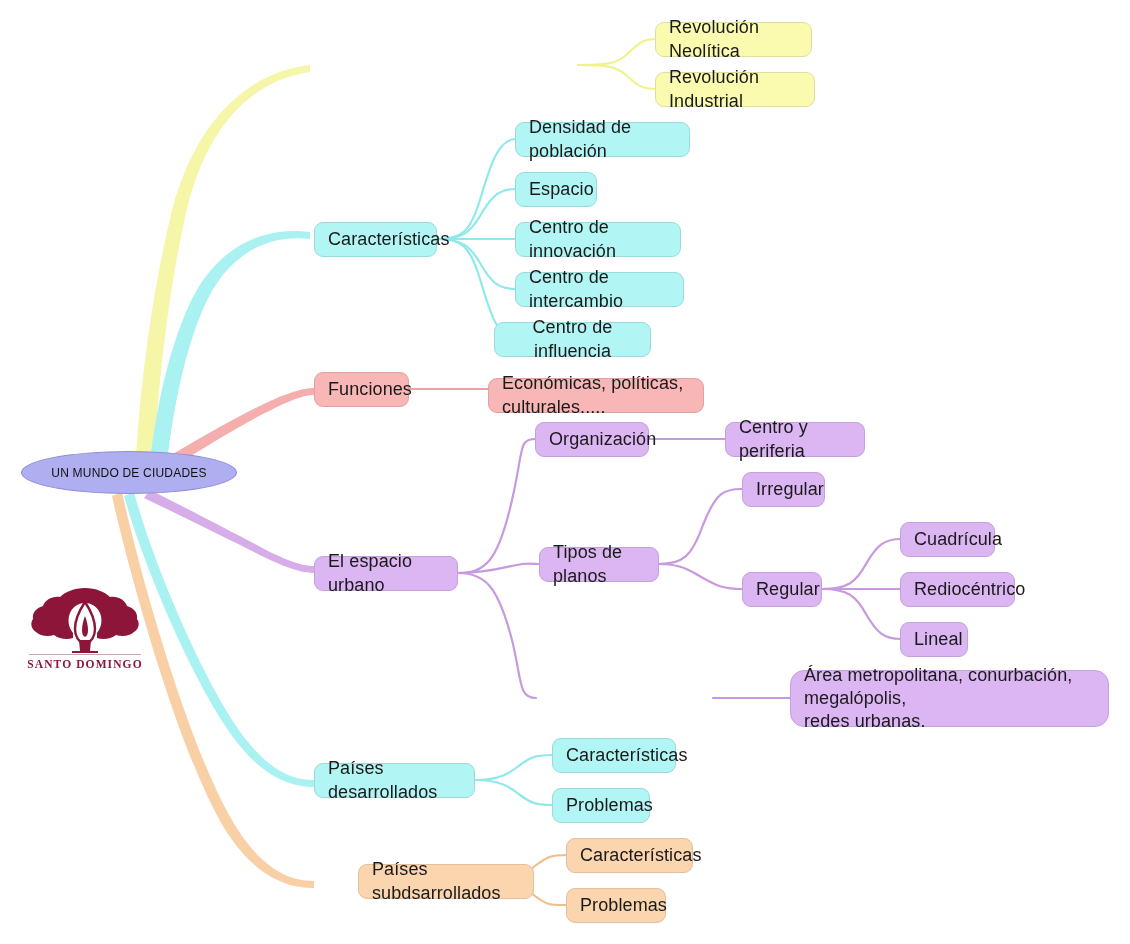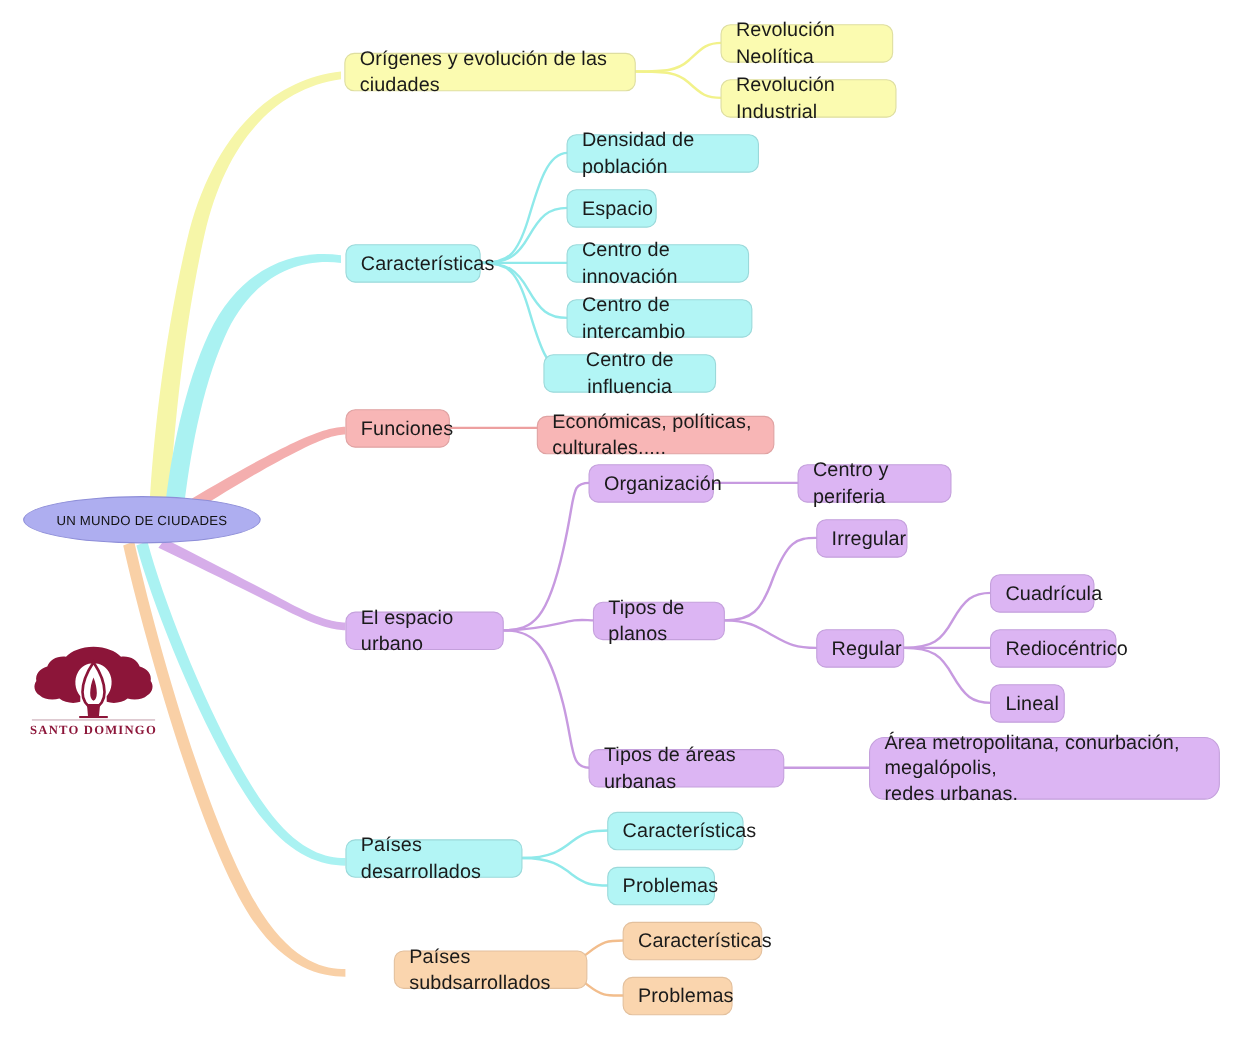--- a/index.html
+++ b/index.html
@@ -146,23 +146,20 @@
     <g fill="none" stroke="#f2bd8c" stroke-width="2.2" stroke-linecap="round">
       <path d="M 490,881 C 515,881 525,874 535,866 C 548,856 552,855 567,855"></path>
       <path d="M 490,881 C 515,881 525,888 535,896 C 548,906 552,905 567,905"></path>
     </g>
   </svg>
 
   <div class="root-node" style="left:21px; top:451px; width:216px; height:43px;">
     <span>UN MUNDO DE CIUDADES</span>
   </div>
 
-  <div class="node c-yellow" style="left:313px; top:48px; width:265px; height:35px;">
-    <span>Orígenes y evolución de las ciudades</span>
-  </div>
   <div class="node c-yellow" style="left:655px; top:22px; width:157px; height:35px;">
     <span>Revolución Neolítica</span>
   </div>
   <div class="node c-yellow" style="left:655px; top:72px; width:160px; height:35px;">
     <span>Revolución Industrial</span>
   </div>
 
   <div class="node c-cyan" style="left:314px; top:222px; width:123px; height:35px;">
     <span>Características</span>
   </div>
@@ -208,23 +205,20 @@
     <span>Regular</span>
   </div>
   <div class="node c-purple" style="left:900px; top:522px; width:95px; height:35px;text-align:center;">
     <span>Cuadrícula</span>
   </div>
   <div class="node c-purple" style="left:900px; top:572px; width:115px; height:35px;">
     <span>Rediocéntrico</span>
   </div>
   <div class="node c-purple" style="left:900px; top:622px; width:68px; height:35px;">
     <span>Lineal</span>
-  </div>
-  <div class="node c-purple" style="left:535px; top:681px; width:178px; height:35px;">
-    <span>Tipos de áreas urbanas</span>
   </div>
   <div class="node c-purple multiline" style="left:790px; top:670px; width:319px; height:57px;border-radius:14px;">
     <span>Área metropolitana, conurbación, megalópolis,
 redes urbanas.</span>
   </div>
 
   <div class="node c-cyan" style="left:314px; top:763px; width:161px; height:35px;padding-left:13px;">
     <span>Países desarrollados</span>
   </div>
   <div class="node c-cyan" style="left:552px; top:738px; width:124px; height:35px;">

